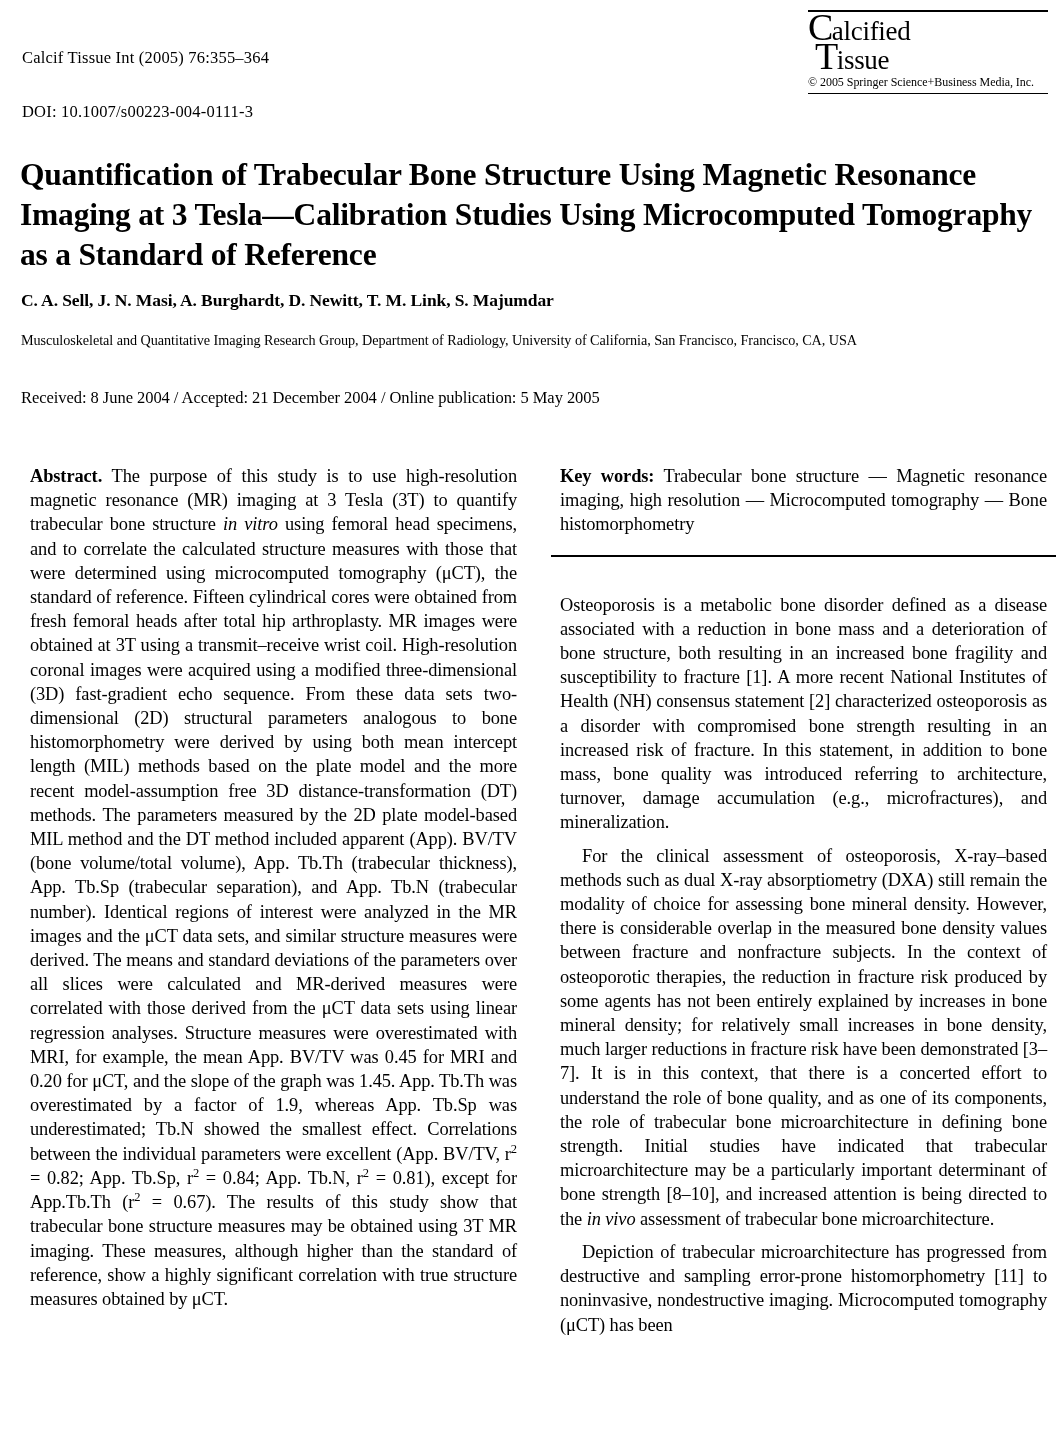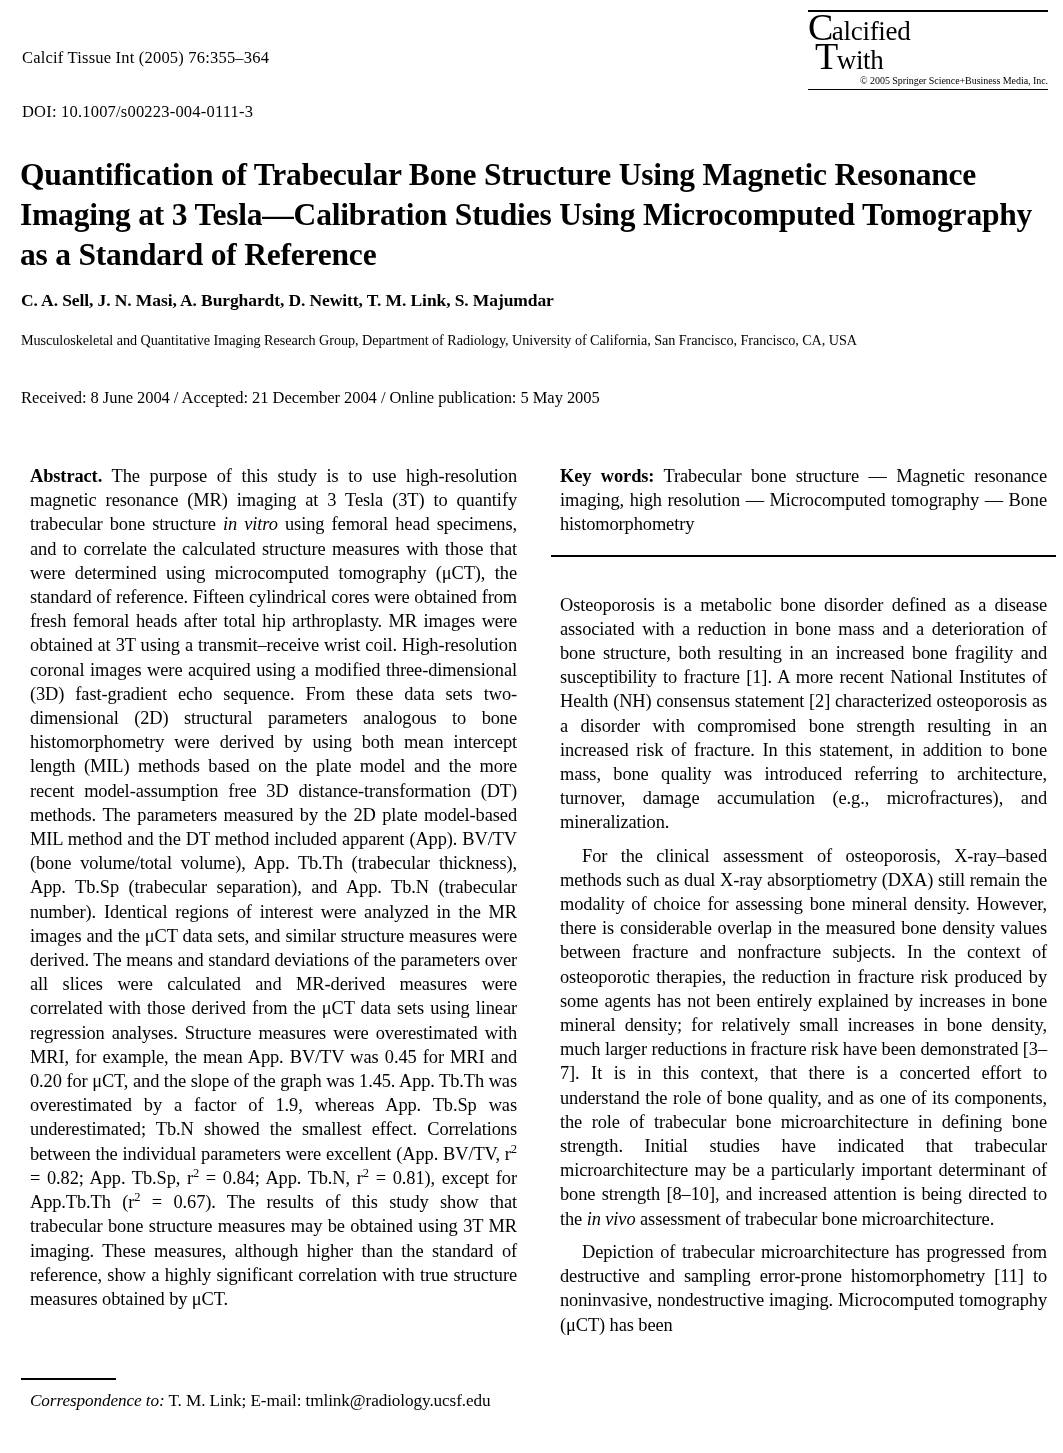--- a/index.html
+++ b/index.html
@@ -71,24 +71,24 @@
     letter-spacing: -0.3px;
   }
   .logo-line .cap {
     font-size: 38px;
     line-height: 0.8;
     letter-spacing: -1.5px;
   }
   .logo-line.l2 { margin-left: 7px; margin-top: -2px; }
   .logo-line.l3 { margin-left: 7px; margin-top: -2px; }
   .logo-copy {
-    font-size: 10px;
+    font-size: 12px;
     letter-spacing: -0.05px;
     white-space: nowrap;
-    text-align: right;
+    text-align: left;
     padding-bottom: 1px;
   }
 
   
   .title {
     position: absolute;
     left: 20px;
     top: 155px;
     width: 1024px;
     font-size: 31.5px;
@@ -181,21 +181,21 @@
 
     <div class="journal-ref">
       <div>Calcif Tissue Int (2005) 76:355–364</div>
       <div>DOI: 10.1007/s00223-004-0111-3</div>
     </div>
 
     <div class="logo-block">
       <div class="logo-rule-top"></div>
       <div class="logo-name">
         <span class="logo-line l1"><span class="cap">C</span><span>alcified</span></span>
-        <span class="logo-line l2"><span class="cap">T</span><span>with</span></span>
+        <span class="logo-line l2"><span class="cap">T</span><span>issue</span></span>
       </div>
       <div class="logo-copy">© 2005 Springer Science+Business Media, Inc.</div>
       <div class="logo-rule-bottom"></div>
     </div>
 
   </div>
 
   <div class="title">Quantification of Trabecular Bone Structure Using Magnetic Resonance Imaging at 3 Tesla—Calibration Studies Using Microcomputed Tomography as a Standard of Reference</div>
   <div class="authors">C. A. Sell, J. N. Masi, A. Burghardt, D. Newitt, T. M. Link, S. Majumdar</div>
   <div class="affiliation">Musculoskeletal and Quantitative Imaging Research Group, Department of Radiology, University of California, San Francisco, Francisco, CA, USA</div>
@@ -216,20 +216,14 @@
     <div class="kw-rule"></div>
 
     <div class="just body-start">
       <p>Osteoporosis is a metabolic bone disorder defined as a disease associated with a reduction in bone mass and a deterioration of bone structure, both resulting in an increased bone fragility and susceptibility to fracture [1]. A more recent National Institutes of Health (NH) consensus statement [2] characterized osteoporosis as a disorder with compromised bone strength resulting in an increased risk of fracture. In this statement, in addition to bone mass, bone quality was introduced referring to architecture, turnover, damage accumulation (e.g., microfractures), and mineralization.</p>
       <p class="indent"><span>For the clinical assessment of osteoporosis, X-ray–based methods such as dual X-ray absorptiometry (DXA) still remain the modality of choice for assessing bone mineral density. However, there is considerable overlap in the measured bone density values between fracture and nonfracture subjects. In the context of osteoporotic therapies, the reduction in fracture risk produced by some agents has not been entirely explained by increases in bone mineral density; for relatively small increases in bone density, much larger reductions in fracture risk have been demonstrated [3–7]. It is in this context, that there is a concerted effort to understand the role of bone quality, and as one of its components, the role of trabecular bone microarchitecture in defining bone strength. Initial studies have indicated that trabecular microarchitecture may be a particularly important determinant of bone strength [8–10], and increased attention is being directed to the </span><i>in vivo</i><span> assessment of trabecular bone microarchitecture.</span></p>
       <p class="indent">Depiction of trabecular microarchitecture has progressed from destructive and sampling error-prone histomorphometry [11] to noninvasive, nondestructive imaging. Microcomputed tomography (μCT) has been</p>
     </div>
 
   </div>
 
-  <div class="corr-block">
-    <div class="corr-rule"></div>
-    <div class="just">
-      <p><i>Correspondence to:</i><span> T. M. Link; E-mail: tmlink@radiology.ucsf.edu</span></p>
-    </div>
-  </div>
 
 </div>
 
 </body></html>

